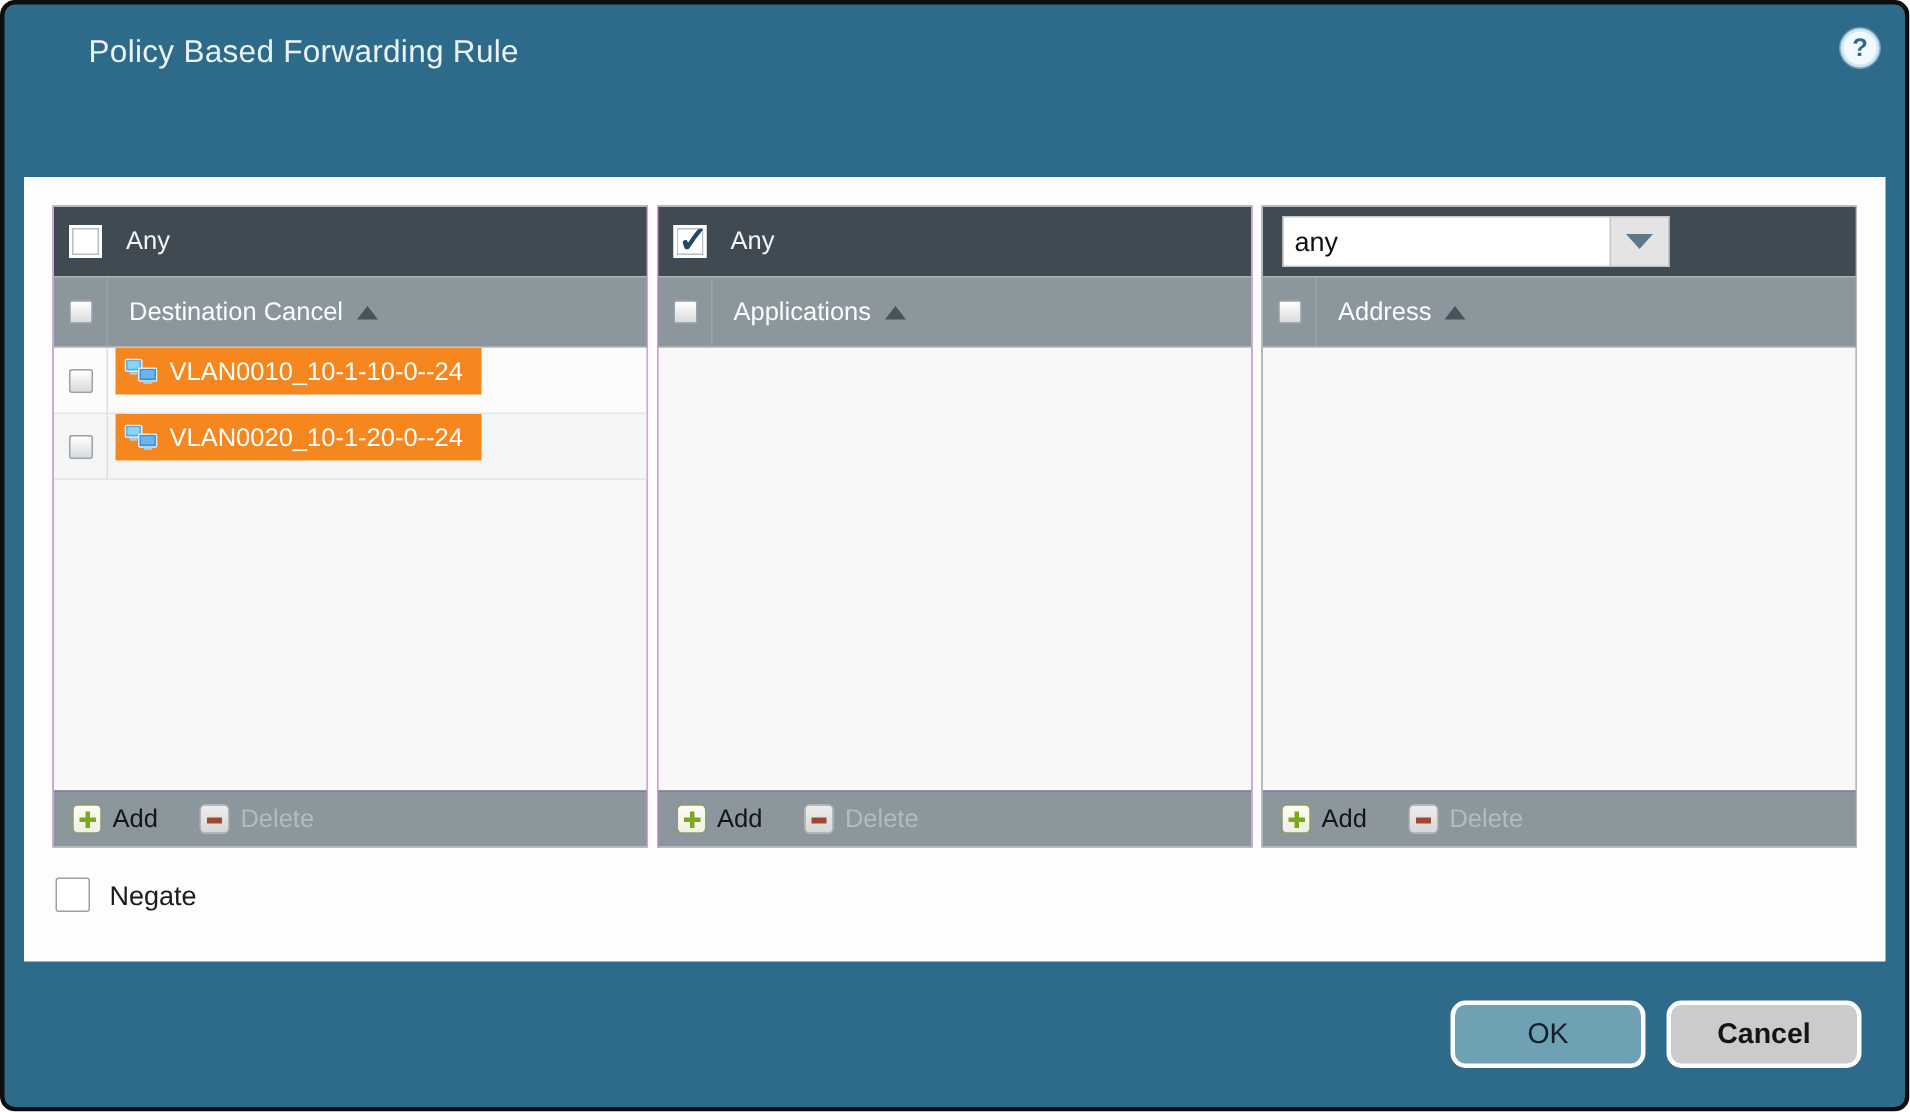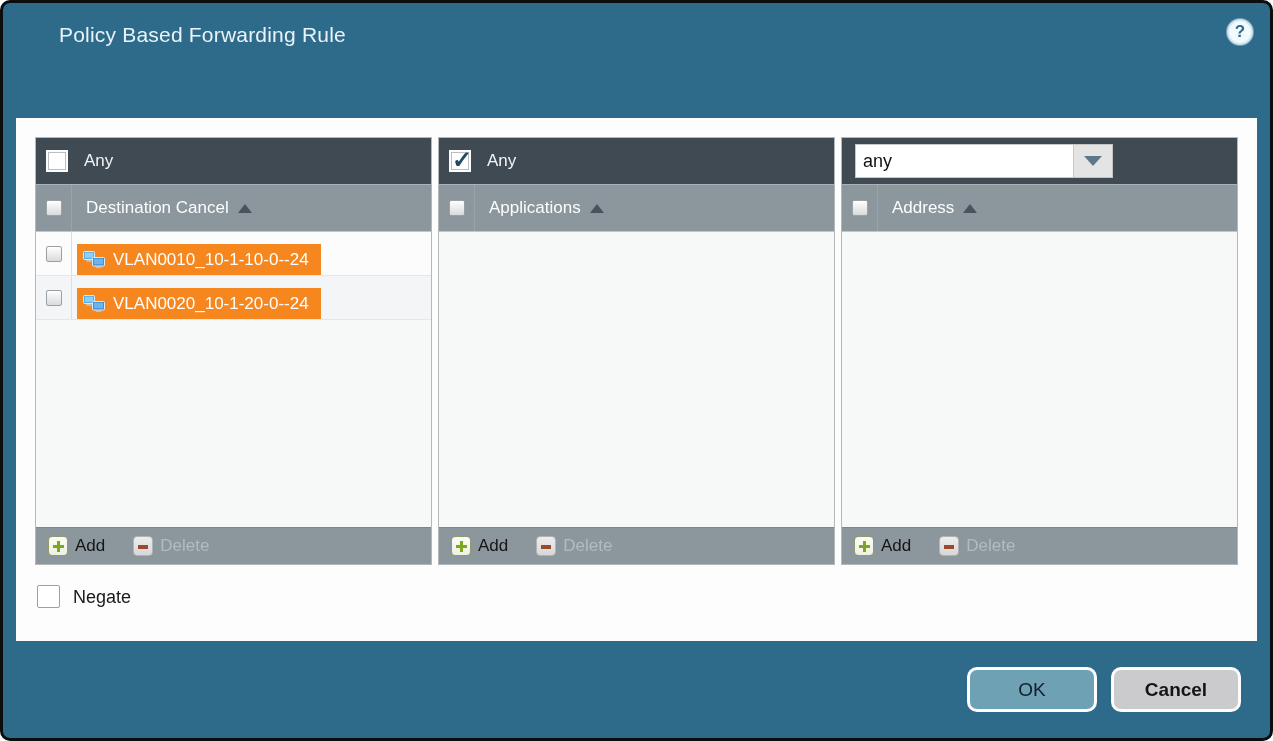--- a/index.html
+++ b/index.html
@@ -88,21 +88,21 @@
   }
   .col-header .hdr-label { color:#FCFDFD; font-size:17px; margin-left:14px; }
   .sort-asc {
     width:0; height:0; margin-left:9px;
     border-left:7px solid transparent; border-right:7px solid transparent;
     border-bottom:9px solid #49535B;
   }
 
   
   .col-body { flex:1 1 auto; overflow:hidden; background:#F7F8F8; }
-  .list-row { height:44px; display:flex; align-items:flex-end; border-bottom:1px solid #e4e6e7; cursor:pointer; }
+  .list-row { height:44px; display:flex; align-items:flex-start; border-bottom:1px solid #e4e6e7; cursor:pointer; }
   .list-row:nth-child(odd)  { background:#FCFCFC; }
   .list-row:nth-child(even) { background:#F4F5F6; }
   .list-row .cb-cell { border-right:1px solid #dcdfe1; }
   .chip {
     display:inline-flex; align-items:center; gap:8px; margin-left:5px;
     background:#F6871F; color:#fff; font-size:17px; height:31px; padding:0 12px 0 6px;
   }
 
   
   .col-footer {

